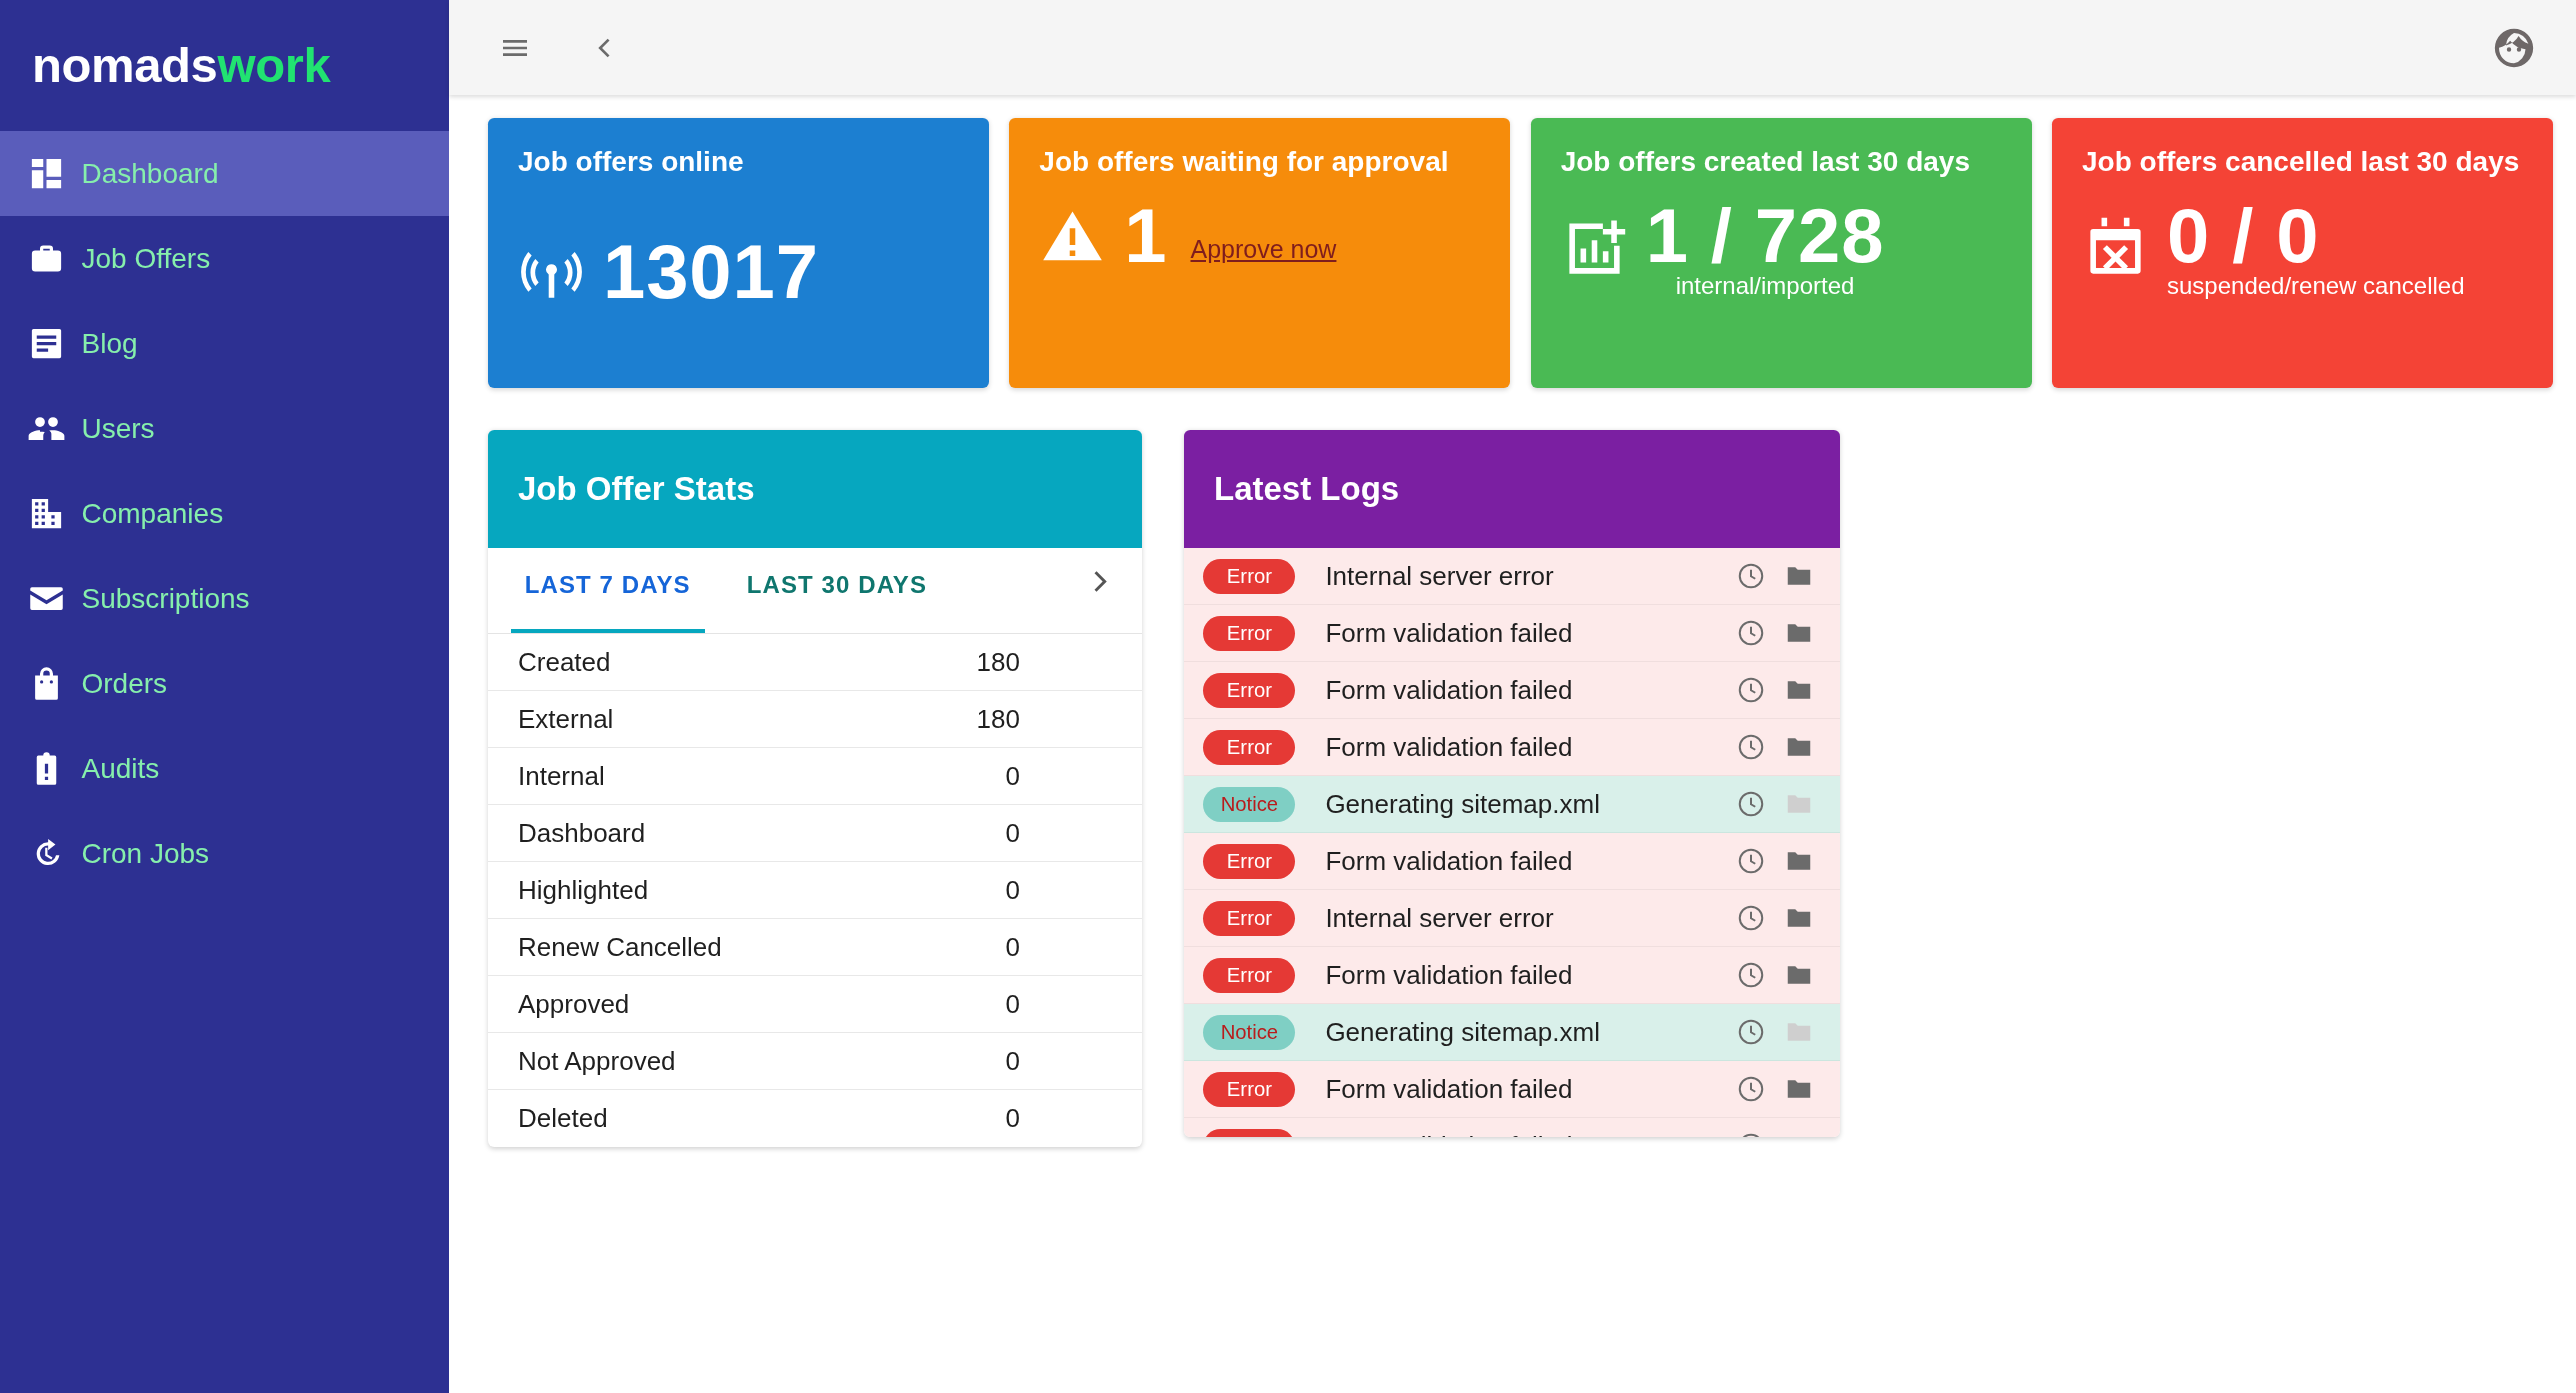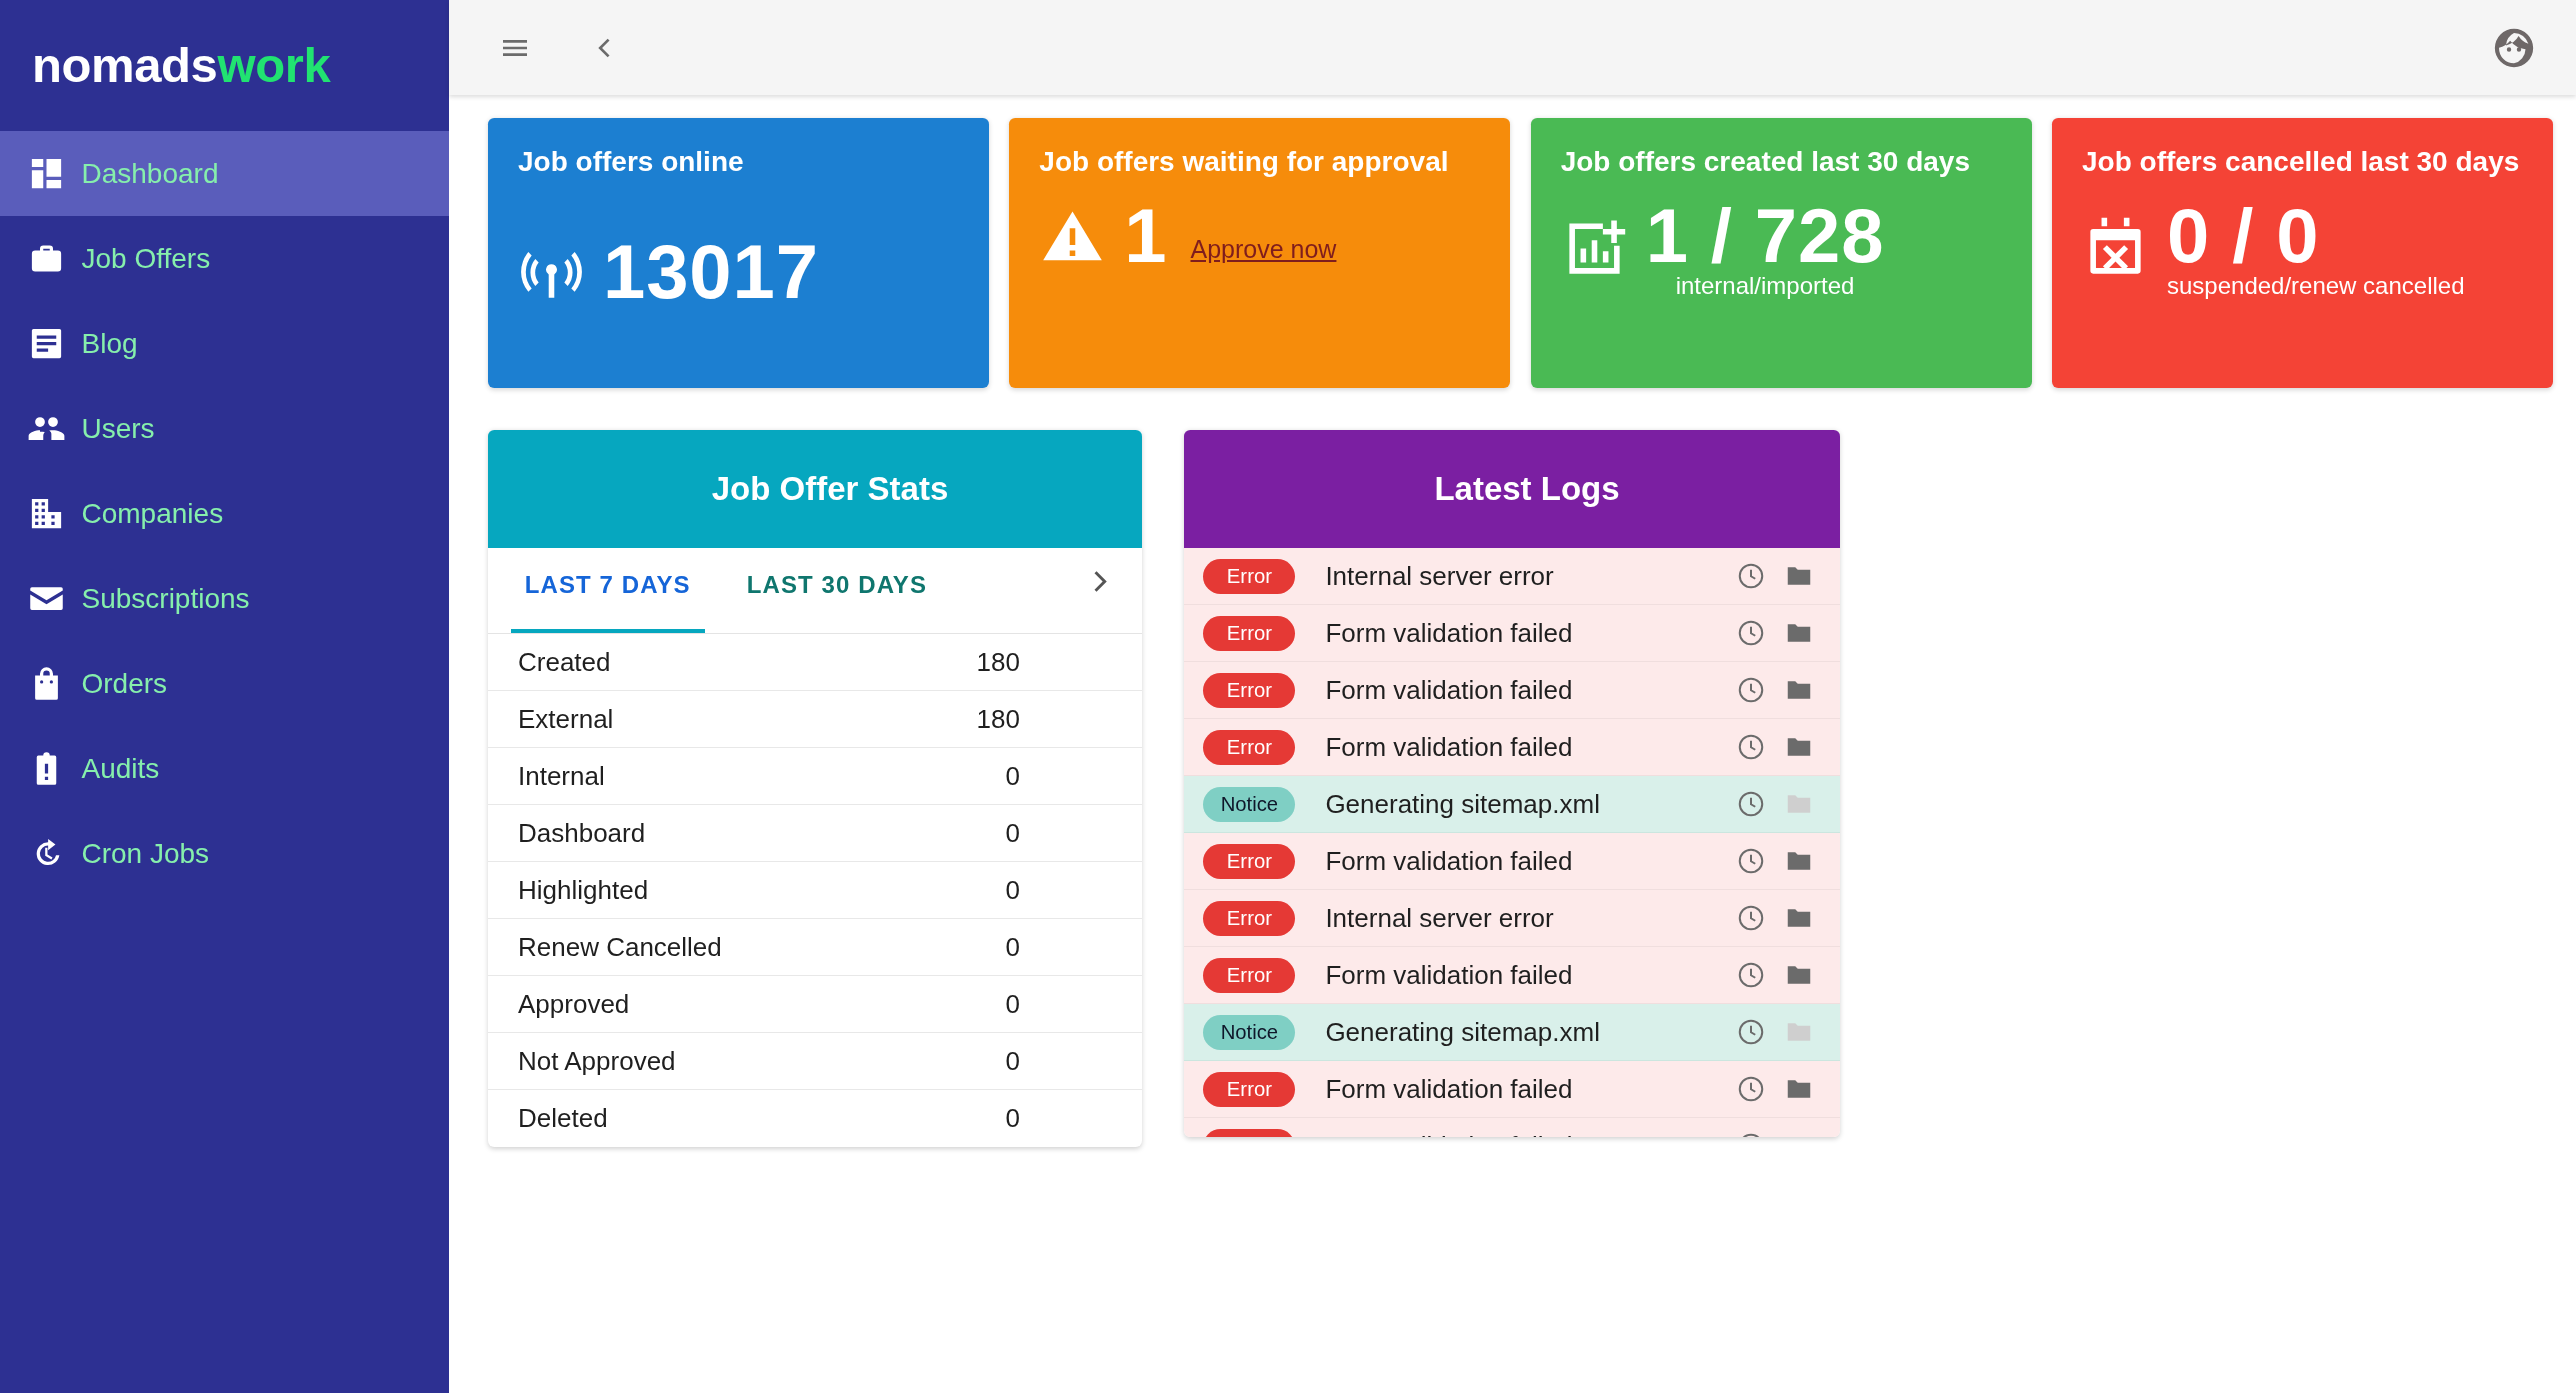--- a/index.html
+++ b/index.html
@@ -89,21 +89,21 @@
   
   .panel-row { display: flex; gap: 42px; margin-top: 42px; align-items: flex-start; }
 
   .panel {
     border-radius: 6.2px; overflow: hidden; background: #ffffff;
     box-shadow: 0 1.8px 5.3px rgba(0,0,0,0.18);
   }
   .panel-stats { width: 654px; }
   .panel-logs  { width: 656px; height: 707px; }
 
-  .panel-head { height: 118px; display: flex; align-items: center; padding-left: 30px; justify-content: center; }
+  .panel-head { height: 118px; display: flex; align-items: center; padding-left: 30px; }
   .panel-head-teal   { background: #06a7bf; }
   .panel-head-purple { background: #7b1fa2; }
   .panel-title { font-size: 33px; font-weight: bold; color: #ffffff; }
 
   .tabs { display: flex; align-items: flex-start; height: 85px; padding-left: 8.8px; }
   .tab {
     font-size: 24px; font-weight: bold; letter-spacing: 1.1px;
     padding: 23px 28px 0 28px; cursor: pointer; color: #0f766e;
     position: relative; height: 85px;
   }
@@ -130,21 +130,21 @@
     padding: 0 19.4px 0 19.4px; border-bottom: 0.9px solid #f0dede;
   }
   .log-row.error  { background: #fdeaea; }
   .log-row.notice { background: #d9f0ea; border-bottom-color: #cbe6df; }
   .badge {
     min-width: 92px; height: 35px; border-radius: 17.7px;
     display: flex; align-items: center; justify-content: center;
     font-size: 20.3px; padding: 0 14px;
   }
   .badge-error  { background: #e53935; color: #ffffff; }
-  .badge-notice { background: #7fcfc4; color: #0f172a; }
+  .badge-notice { background: #7fcfc4; color: #b91c1c; }
   .log-msg { flex: 1; font-size: 26px; color: #1f1f1f; margin-left: 30px; }
   .log-actions { display: flex; align-items: center; gap: 17.7px; padding-right: 7px; }
   .log-actions svg { width: 30px; height: 30px; display: block; }
   .ico-clock { fill: none; stroke: #6b6b6b; stroke-width: 1.6; }
   .ico-folder { fill: #6b6b6b; }
   .ico-folder.dim { fill: #cfcfcf; }
 </style>
 </head>
 <body>
 

